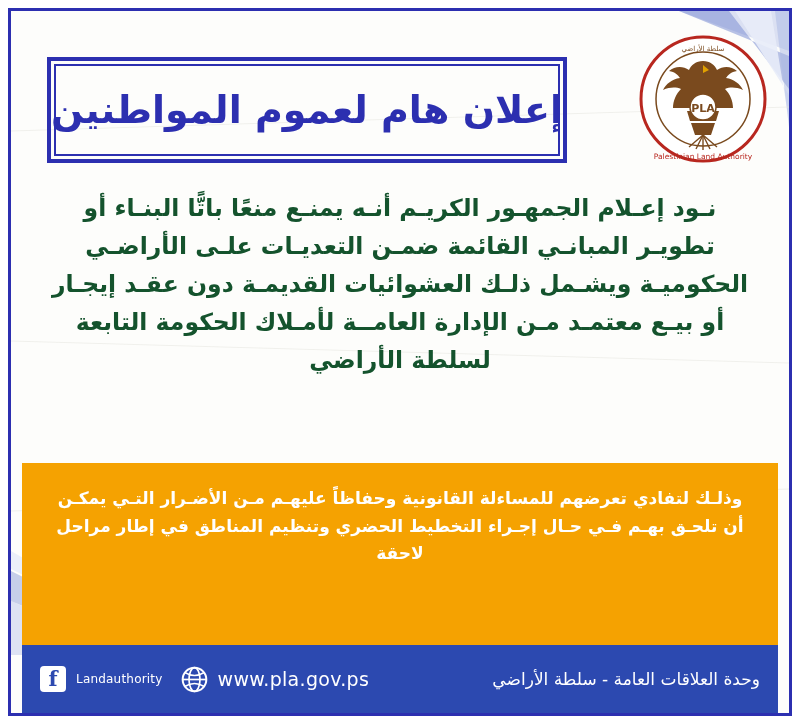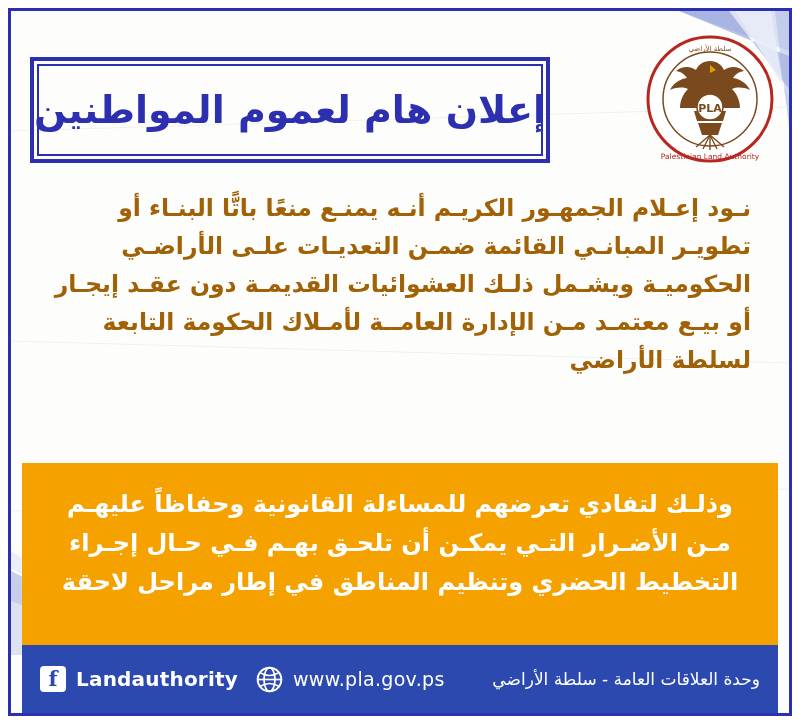--- a/index.html
+++ b/index.html
@@ -65,21 +65,21 @@
     bottom: 58px;
     width: 180px;
     height: 150px;
     overflow: hidden;
     pointer-events: none;
   }
 
   
   .title-wrap {
     position: absolute;
-    left: 19px;
+    left: 36px;
     top: 46px;
     width: 520px;
     height: 106px;
     text-align: right;
   }
   .title-outer {
     position: absolute;
     inset: 0;
     border: 4px solid #2c2fb0;
     box-sizing: border-box;
@@ -102,57 +102,57 @@
     font-weight: bold;
     letter-spacing: 0px;
     white-space: nowrap;
     direction: rtl;
     font-family: "DejaVu Sans", sans-serif;
   }
 
   
   .logo {
     position: absolute;
-    right: 15px;
+    right: 22px;
     top: 24px;
     width: 128px;
     height: 128px;
   }
   .logo svg { display: block; }
 
   
   .body-text {
     position: absolute;
     left: 24px;
     right: 24px;
     top: 178px;
     height: 270px;
-    color: #a16207;
+    color: #14532d;
     font-size: 23.5px;
     font-weight: bold;
     line-height: 1.62;
-    text-align: right;
+    text-align: center;
     direction: rtl;
     padding: 0 14px;
     box-sizing: border-box;
     letter-spacing: 0.2px;
   }
 
   
   .orange-block {
     position: absolute;
     left: 11px;
     right: 11px;
     top: 452px;
     height: 182px;
     background: #f5a201;
     color: #ffffff;
     box-sizing: border-box;
     padding: 22px 34px 10px 34px;
-    font-size: 24px;
+    font-size: 17px;
     font-weight: bold;
     line-height: 1.62;
     text-align: center;
     direction: rtl;
   }
 
   
   .footer {
     position: absolute;
     left: 11px;
@@ -185,22 +185,22 @@
     background: #ffffff;
     border-radius: 4px;
     color: #2c49b0;
     font-size: 21px;
     font-weight: bold;
     line-height: 26px;
     text-align: center;
     font-family: "DejaVu Serif", serif;
   }
   .fb-label {
-    font-size: 20px;
-    font-weight: bold;
+    font-size: 12px;
+    font-weight: normal;
     letter-spacing: 0.2px;
   }
   .globe {
     width: 27px;
     height: 27px;
     margin-left: 8px;
   }
   .site {
     font-size: 19px;
     font-weight: normal;

